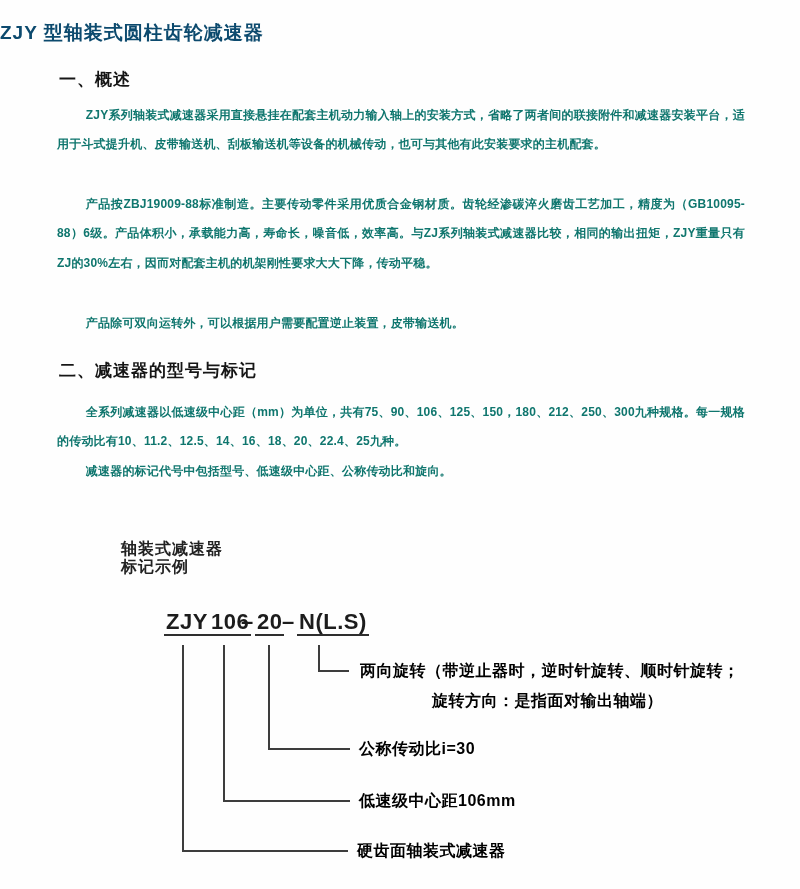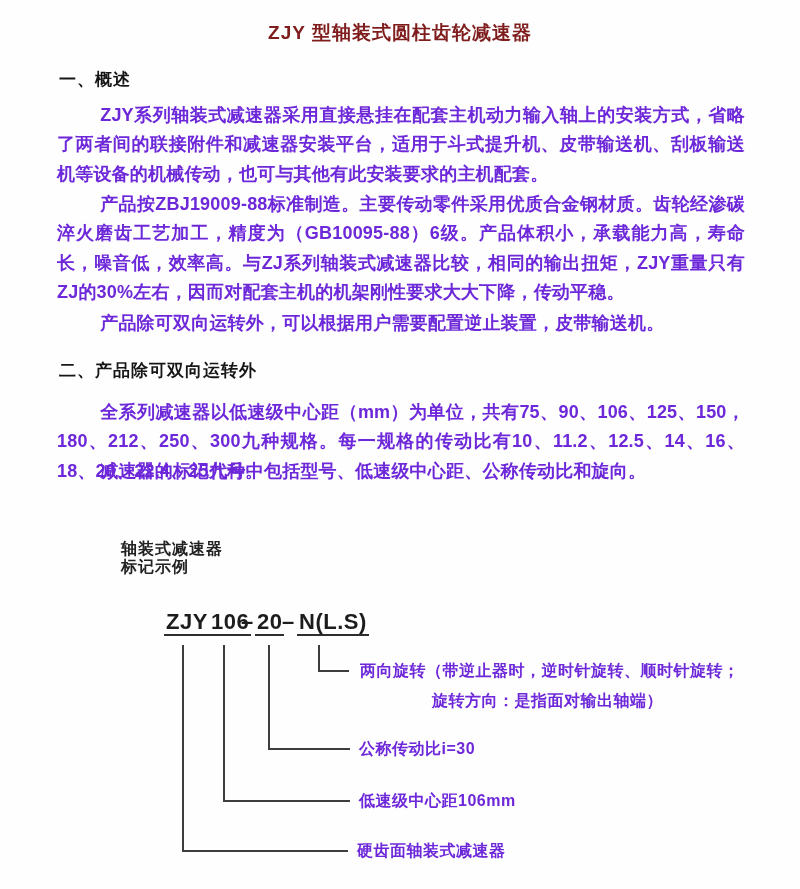--- a/index.html
+++ b/index.html
@@ -16,46 +16,45 @@
     color: #1f1f1f;
     font-weight: bold;
     overflow: hidden;
   }
   .doc-title {
     position: absolute;
     top: 20px;
     left: 0;
     width: 100%;
     margin: 0;
-    text-align: center;
     font-size: 19px;
     letter-spacing: 1px;
-    color: #7f1d1d;
+    color: #0c4a6e;
   }
   .section-heading {
     position: absolute;
     left: 59px;
     margin: 0;
     font-size: 17px;
     letter-spacing: 1px;
     color: #161616;
   }
   .heading-1 { top: 68px; }
   .heading-2 { top: 359px; }
   .body-par {
     position: absolute;
     left: 57px;
     width: 688px;
     margin: 0;
-    font-size: 18px;
+    font-size: 12px;
     line-height: 29.4px;
     letter-spacing: 0.2px;
     text-align: justify;
     text-indent: 2.4em;
-    color: #6d28d9;
+    color: #0f766e;
   }
   .par-1 { top: 101px; }
   .par-2 { top: 190px; }
   .par-3 { top: 309px; }
   .par-4 { top: 398px; }
   .par-5 { top: 457px; }
   .example-caption, .example-subject {
     position: absolute;
     left: 121px;
     font-size: 16px;
@@ -102,21 +101,21 @@
   }
   .hline-4 { left: 318px; top: 670px; width: 31px; }
   .hline-3 { left: 268px; top: 748px; width: 82px; }
   .hline-2 { left: 223px; top: 800px; width: 127px; }
   .hline-1 { left: 182px; top: 850px; width: 166px; }
 
   .callout-label {
     position: absolute;
     font-size: 16px;
     letter-spacing: 0.5px;
-    color: #6d28d9;
+    color: #000000;
     white-space: nowrap;
   }
   .callout-4a { left: 360px; top: 661px; }
   .callout-4b { left: 432px; top: 691px; }
   .callout-3  { left: 359px; top: 739px; }
   .callout-2  { left: 359px; top: 791px; }
   .callout-1  { left: 357px; top: 841px; }
 </style>
 </head>
 <body>
@@ -124,21 +123,21 @@
 <div class="page">
 
   <h1 class="doc-title">ZJY 型轴装式圆柱齿轮减速器</h1>
 
   <h2 class="section-heading heading-1">一、概述</h2>
 
   <p class="body-par par-1">ZJY系列轴装式减速器采用直接悬挂在配套主机动力输入轴上的安装方式，省略了两者间的联接附件和减速器安装平台，适用于斗式提升机、皮带输送机、刮板输送机等设备的机械传动，也可与其他有此安装要求的主机配套。</p>
   <p class="body-par par-2">产品按ZBJ19009-88标准制造。主要传动零件采用优质合金钢材质。齿轮经渗碳淬火磨齿工艺加工，精度为（GB10095-88）6级。产品体积小，承载能力高，寿命长，噪音低，效率高。与ZJ系列轴装式减速器比较，相同的输出扭矩，ZJY重量只有ZJ的30%左右，因而对配套主机的机架刚性要求大大下降，传动平稳。</p>
   <p class="body-par par-3">产品除可双向运转外，可以根据用户需要配置逆止装置，皮带输送机。</p>
 
-  <h2 class="section-heading heading-2">二、产品除可双向运转外</h2>
+  <h2 class="section-heading heading-2">二、减速器的型号与标记</h2>
 
   <p class="body-par par-4">全系列减速器以低速级中心距（mm）为单位，共有75、90、106、125、150，180、212、250、300九种规格。每一规格的传动比有10、11.2、12.5、14、16、18、20、22.4、25九种。</p>
   <p class="body-par par-5">减速器的标记代号中包括型号、低速级中心距、公称传动比和旋向。</p>
 
   <div class="example-caption">标记示例</div>
   <div class="example-subject">轴装式减速器</div>
 
   <span class="code-seg seg-1">ZJY</span>
   <span class="code-seg seg-2">106</span>
   <span class="code-dash dash-1">–</span>

